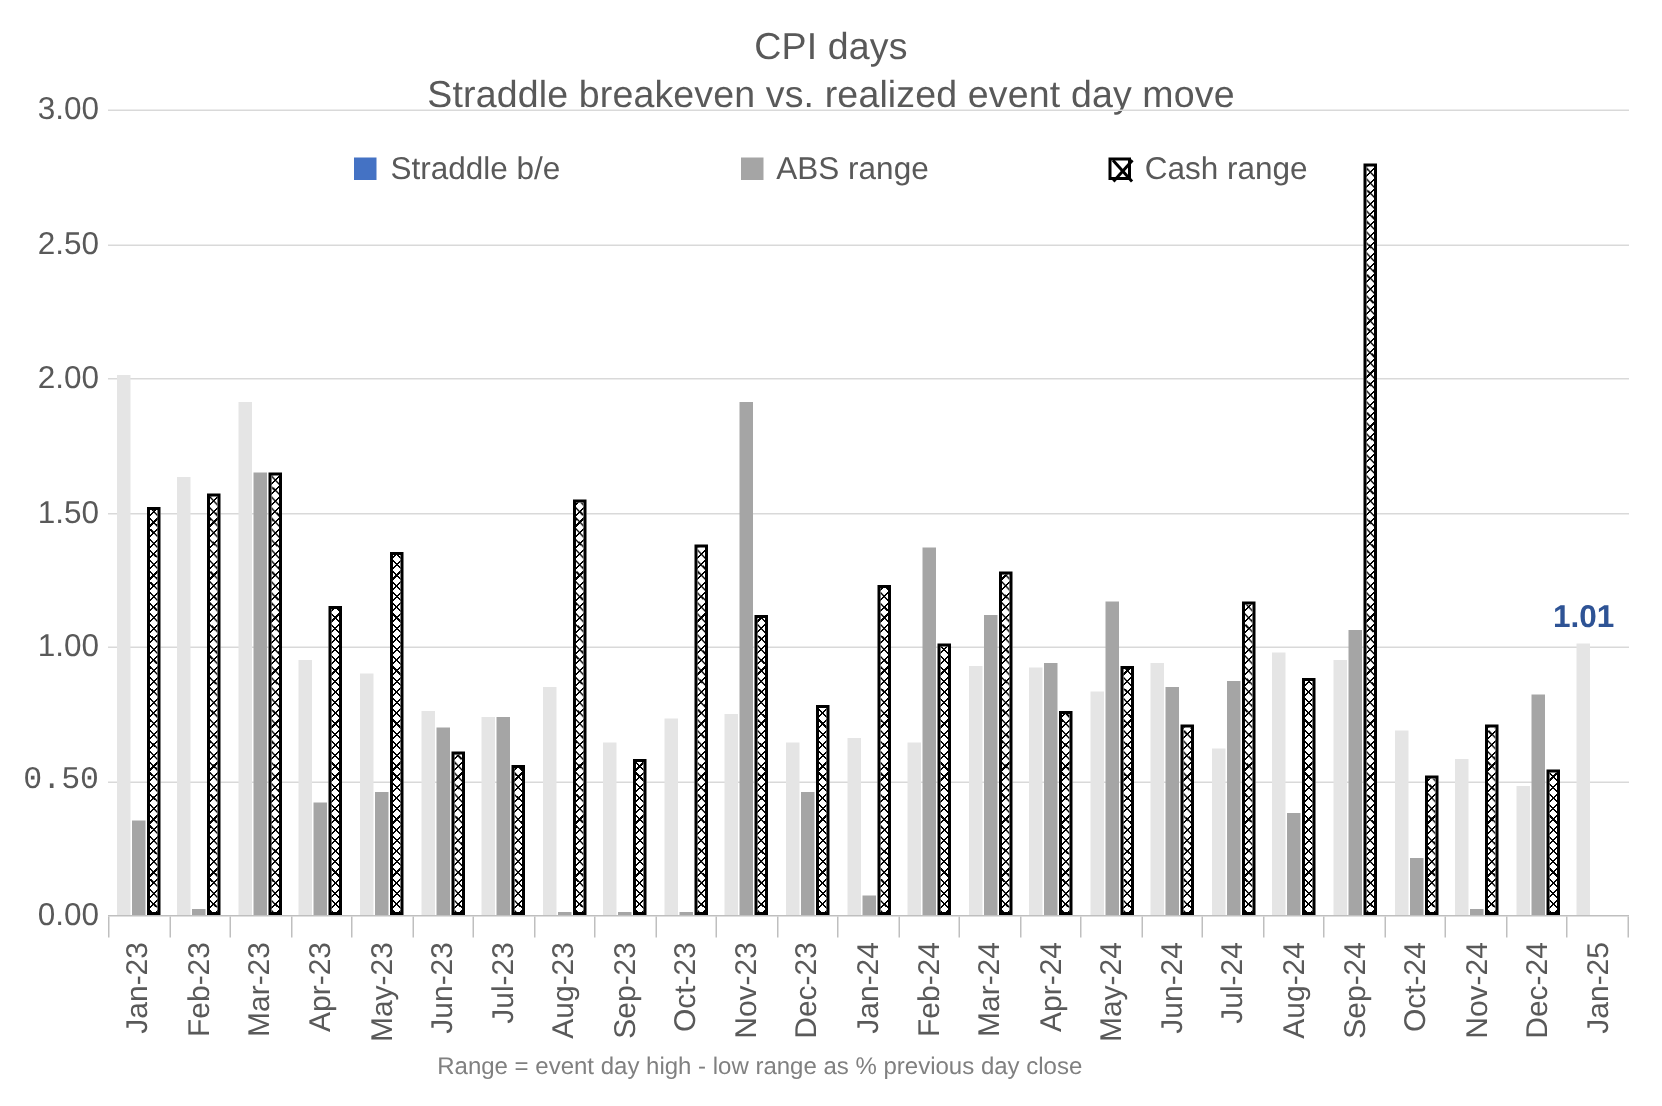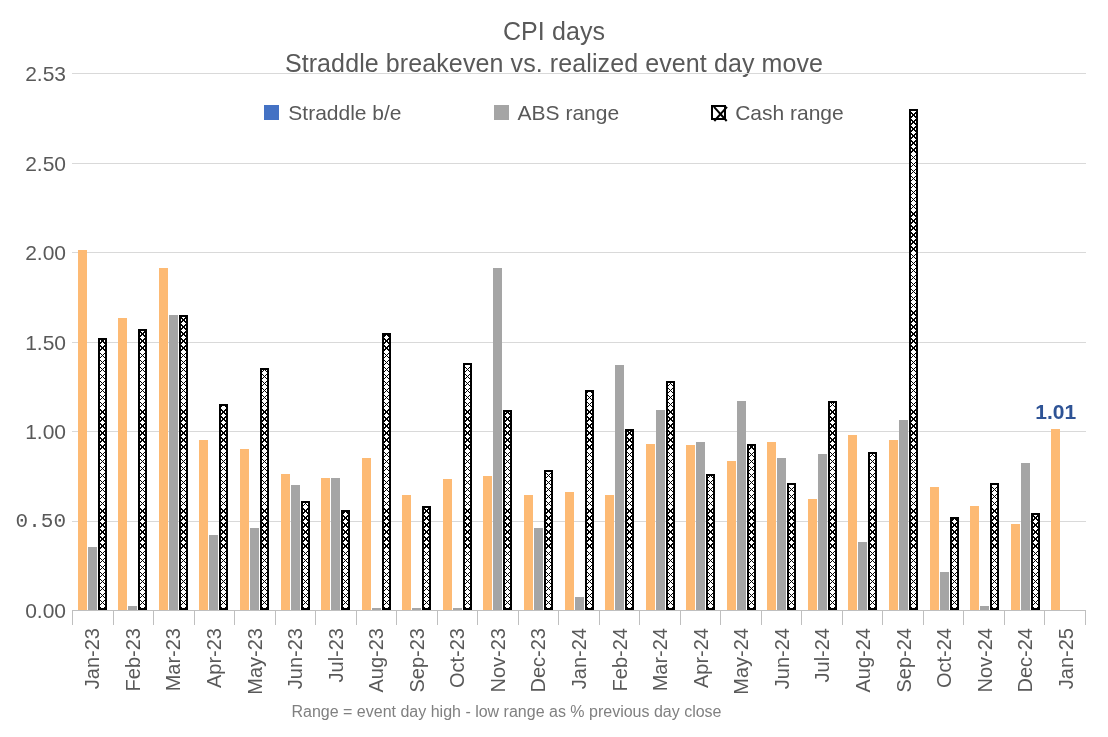--- a/index.html
+++ b/index.html
@@ -47,21 +47,21 @@
   }
 
   
   .legend {
     position: absolute;
     top: 102px;
     left: 0;
     width: 1108px;
     display: flex;
     justify-content: center;
-    gap: 92px;
+    gap: 120px;
     align-items: center;
   }
   .legend-item {
     display: flex;
     align-items: center;
     gap: 9px;
   }
   .legend-label {
     font-size: 21px;
     color: #595959;
@@ -149,21 +149,21 @@
     align-items: flex-end;
     justify-content: center;
     gap: 1px;
   }
   .bar {
     width: 9px;
     flex: none;
     position: relative;
     box-sizing: border-box;
   }
-  .bar.blue { background: #fdba74; }
+  .bar.blue { background: #e5e5e5; }
   .bar.gray { background: #A5A5A5; }
   .bar.hatch {
     background: #ffffff;
     border: 2px solid #000000;
     background-image:
       repeating-linear-gradient(45deg,  #000 0 1px, transparent 1px 5px),
       repeating-linear-gradient(-45deg, #000 0 1px, transparent 1px 5px);
   }
   .bar.zero { border-width: 0; }
 
@@ -265,21 +265,21 @@
         <div class="ytick-lbl" style="top: 447.5px; font-family: Liberation Mono, monospace;">0.50</div>
         <div class="gridline" style="top: 358px;"></div>
         <div class="ytick-lbl" style="top: 358px;">1.00</div>
         <div class="gridline" style="top: 268.5px;"></div>
         <div class="ytick-lbl" style="top: 268.5px;">1.50</div>
         <div class="gridline" style="top: 179px;"></div>
         <div class="ytick-lbl" style="top: 179px;">2.00</div>
         <div class="gridline" style="top: 89.5px;"></div>
         <div class="ytick-lbl" style="top: 89.5px;">2.50</div>
         <div class="gridline" style="top: 0px;"></div>
-        <div class="ytick-lbl" style="top: 0px;">2.53</div>
+        <div class="ytick-lbl" style="top: 0px;">3.00</div>
       </div>
     <div id="groups">
         <div class="group">
           <div class="bar blue" title="Straddle b/e Jan-23: 2.01" style="height: 359.79px;"></div>
           <div class="bar gray" title="ABS move Jan-23: 0.35" style="height: 62.65px;"></div>
           <div class="bar hatch" title="Cash range Jan-23: 1.52" style="height: 272.08px;"></div>
         </div>
         <div class="group">
           <div class="bar blue" title="Straddle b/e Feb-23: 1.63" style="height: 291.77px;"></div>
           <div class="bar gray" title="ABS move Feb-23: 0.02" style="height: 3.58px;"></div>

